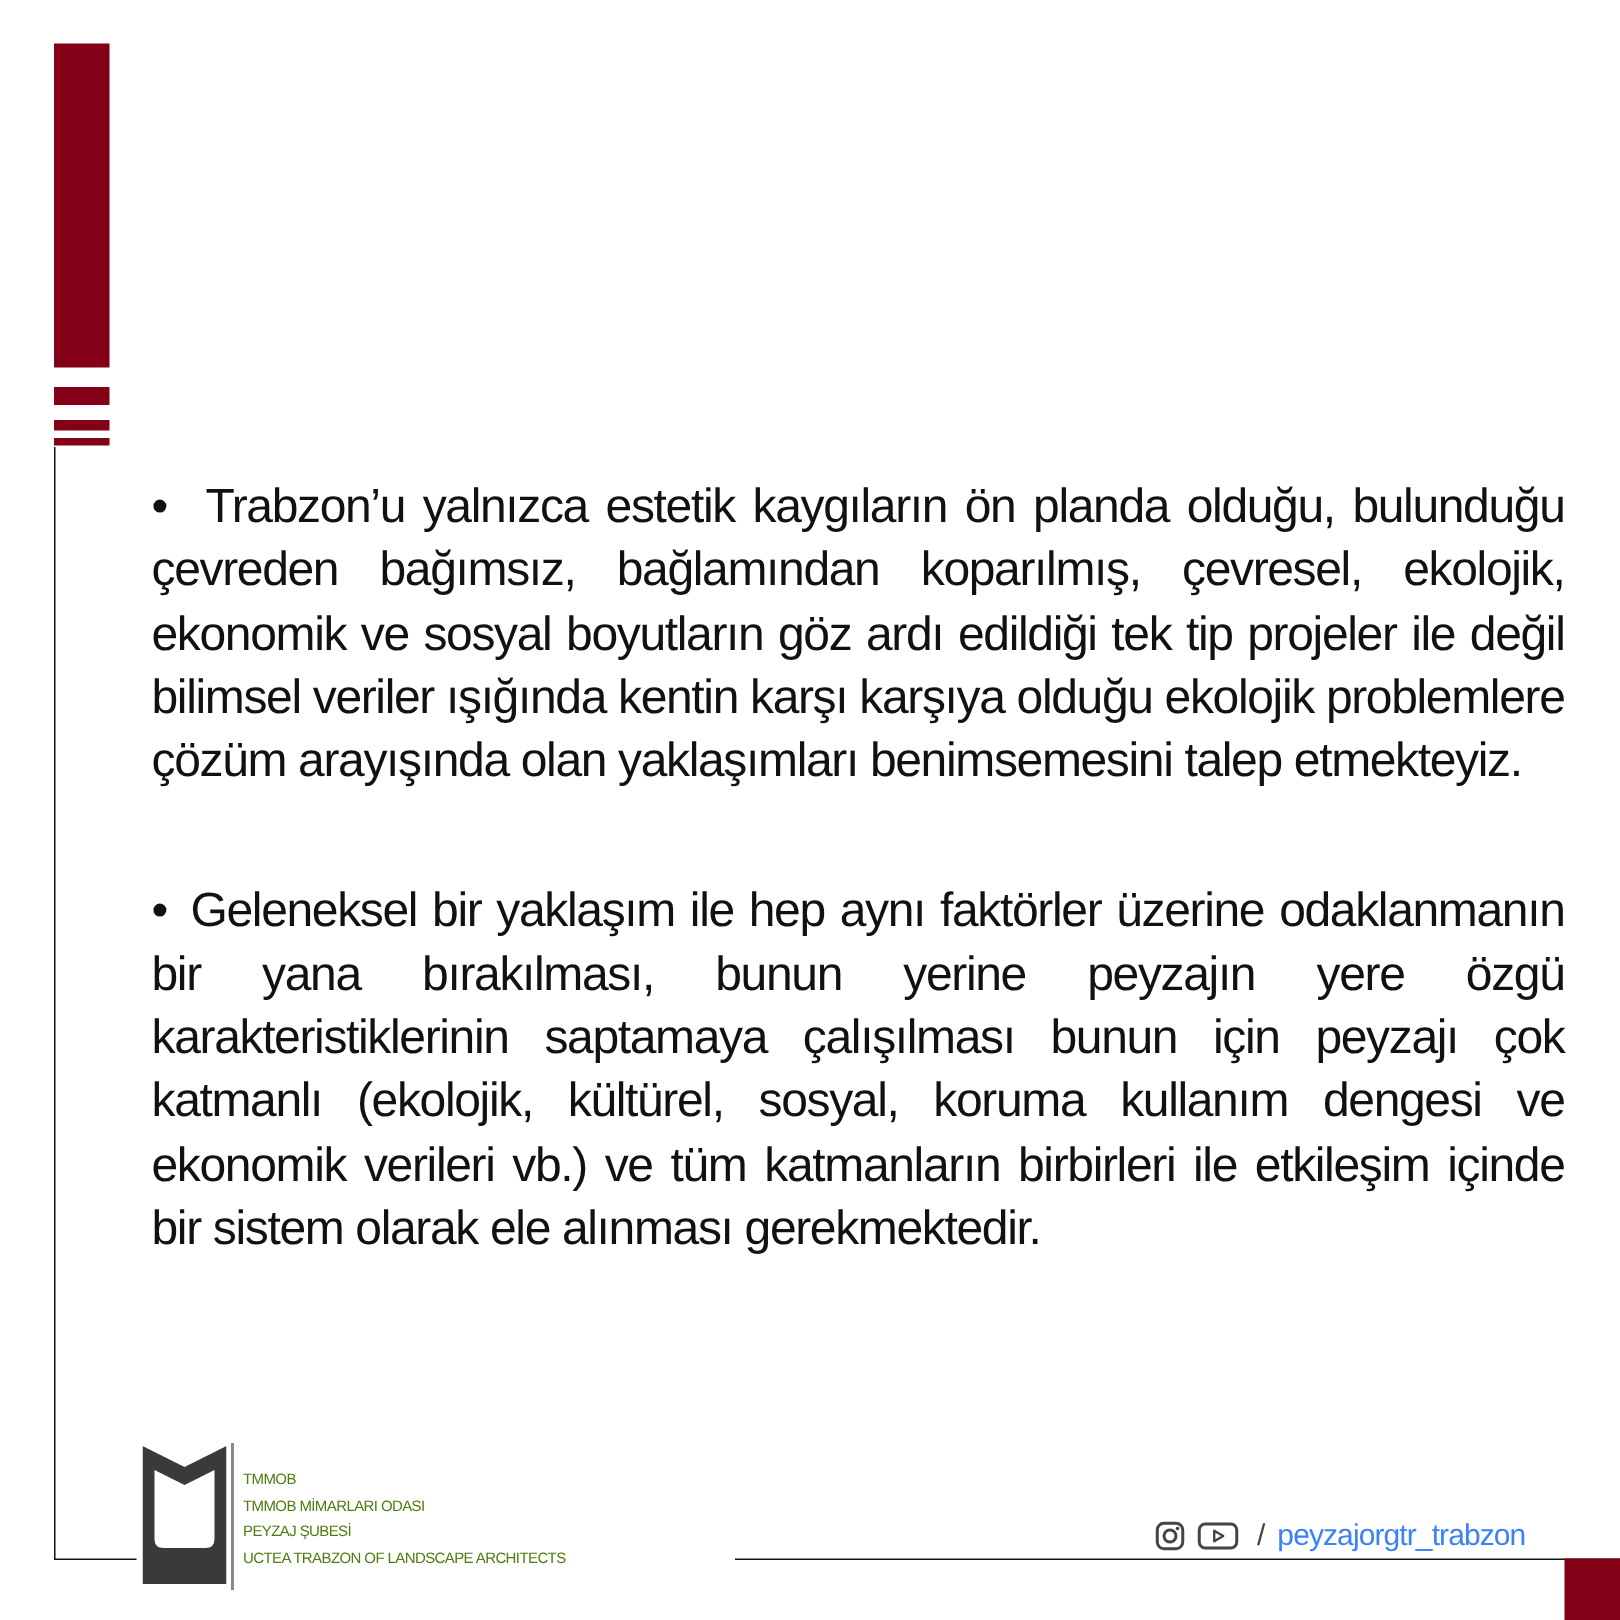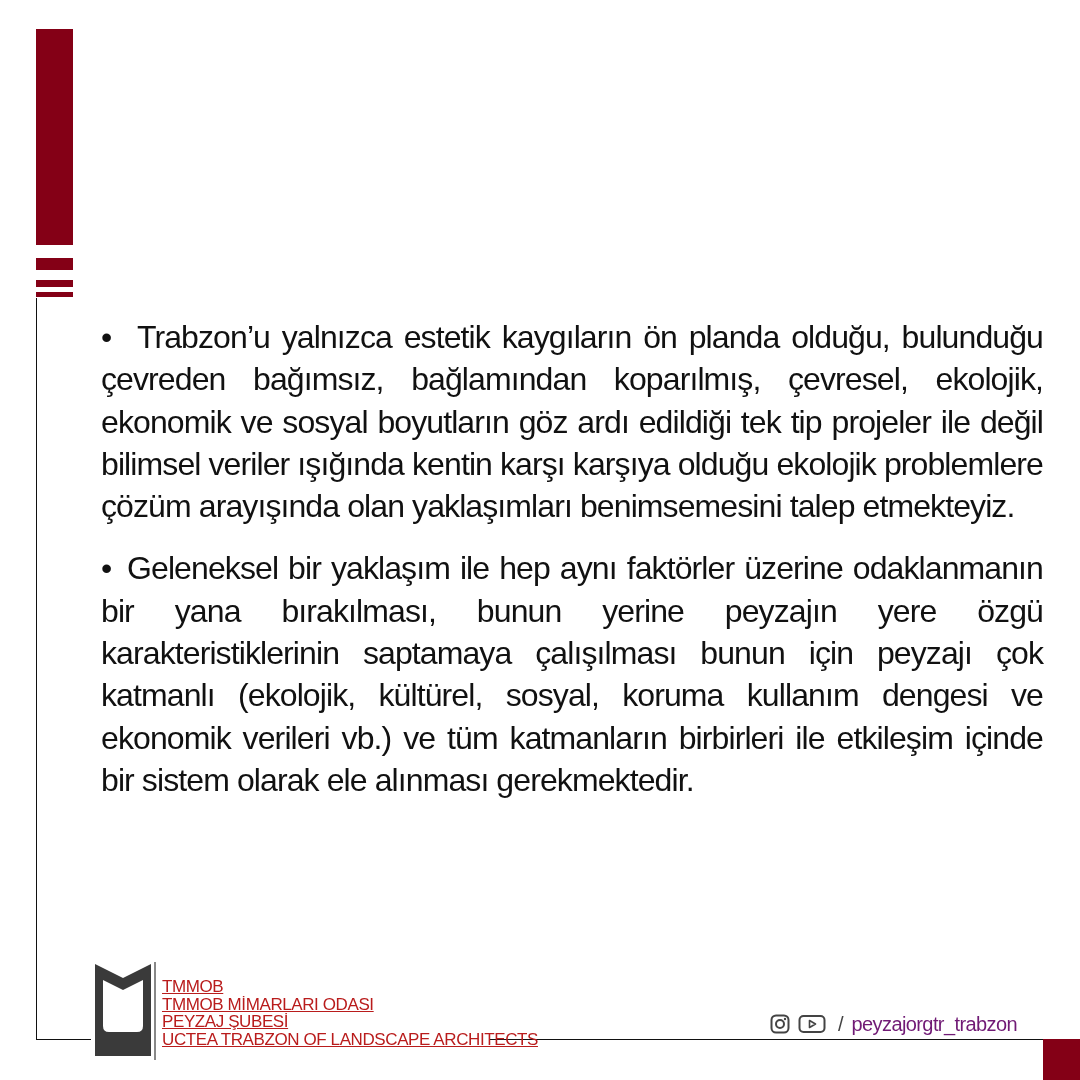--- a/index.html
+++ b/index.html
@@ -11,33 +11,33 @@
     #stripe-2 { left:36px; top:280px; width:37px; height:7px; }
     #stripe-3 { left:36px; top:292px; width:37px; height:5px; }
     #frame-left { position:absolute; left:36px; top:298px; width:1px; height:742px; background:#111; }
     #frame-bottom-left { position:absolute; left:36px; top:1039px; width:55px; height:1px; background:#111; }
     #frame-bottom-right { position:absolute; left:490px; top:1039px; width:590px; height:1px; background:#111; }
     #corner-square { left:1043px; top:1039px; width:37px; height:41px; }
 
     .content { position:absolute; left:101px; top:316px; width:942px; font-size:32px; line-height:42.3px;
                letter-spacing:-0.9px; word-spacing:0px; }
     .para { text-align:justify; margin:0; }
-    .para + .para { margin-top:20px; }
+    .para + .para { margin-top:58px; }
     .bullet { display:inline-block; width:36px; }
 
     #logo { position:absolute; left:95px; top:964px; width:56px; height:92px; }
     #logo-divider { position:absolute; left:154px; top:962px; width:2px; height:98px; background:#888; }
-    .org { position:absolute; left:162px; top:978px; font-size:17px; line-height:17.5px; color:#b91c1c;
-           letter-spacing:-0.4px;text-decoration:underline; }
+    .org { position:absolute; left:162px; top:978px; font-size:10px; line-height:17.5px; color:#4d7c0f;
+           letter-spacing:-0.4px; }
     .org div { white-space:nowrap; }
 
     .social { position:absolute; left:770px; top:1012px; height:24px; display:flex; align-items:center; }
     .social .icon { width:20px; height:20px; margin-right:8px; }
     .social .sep { font-size:20px; color:#444; margin:0 8px 0 4px; }
-    .social .handle { font-size:20px; color:#701a75; letter-spacing:-0.6px; }
+    .social .handle { font-size:20px; color:#3b82f6; letter-spacing:-0.6px; }
   </style>
 </head>
 <body>
 
 <div class="red" id="bar-main"></div>
 <div class="red" id="stripe-1"></div>
 <div class="red" id="stripe-2"></div>
 <div class="red" id="stripe-3"></div>
 <div id="frame-left"></div>
 <div id="frame-bottom-left"></div>

